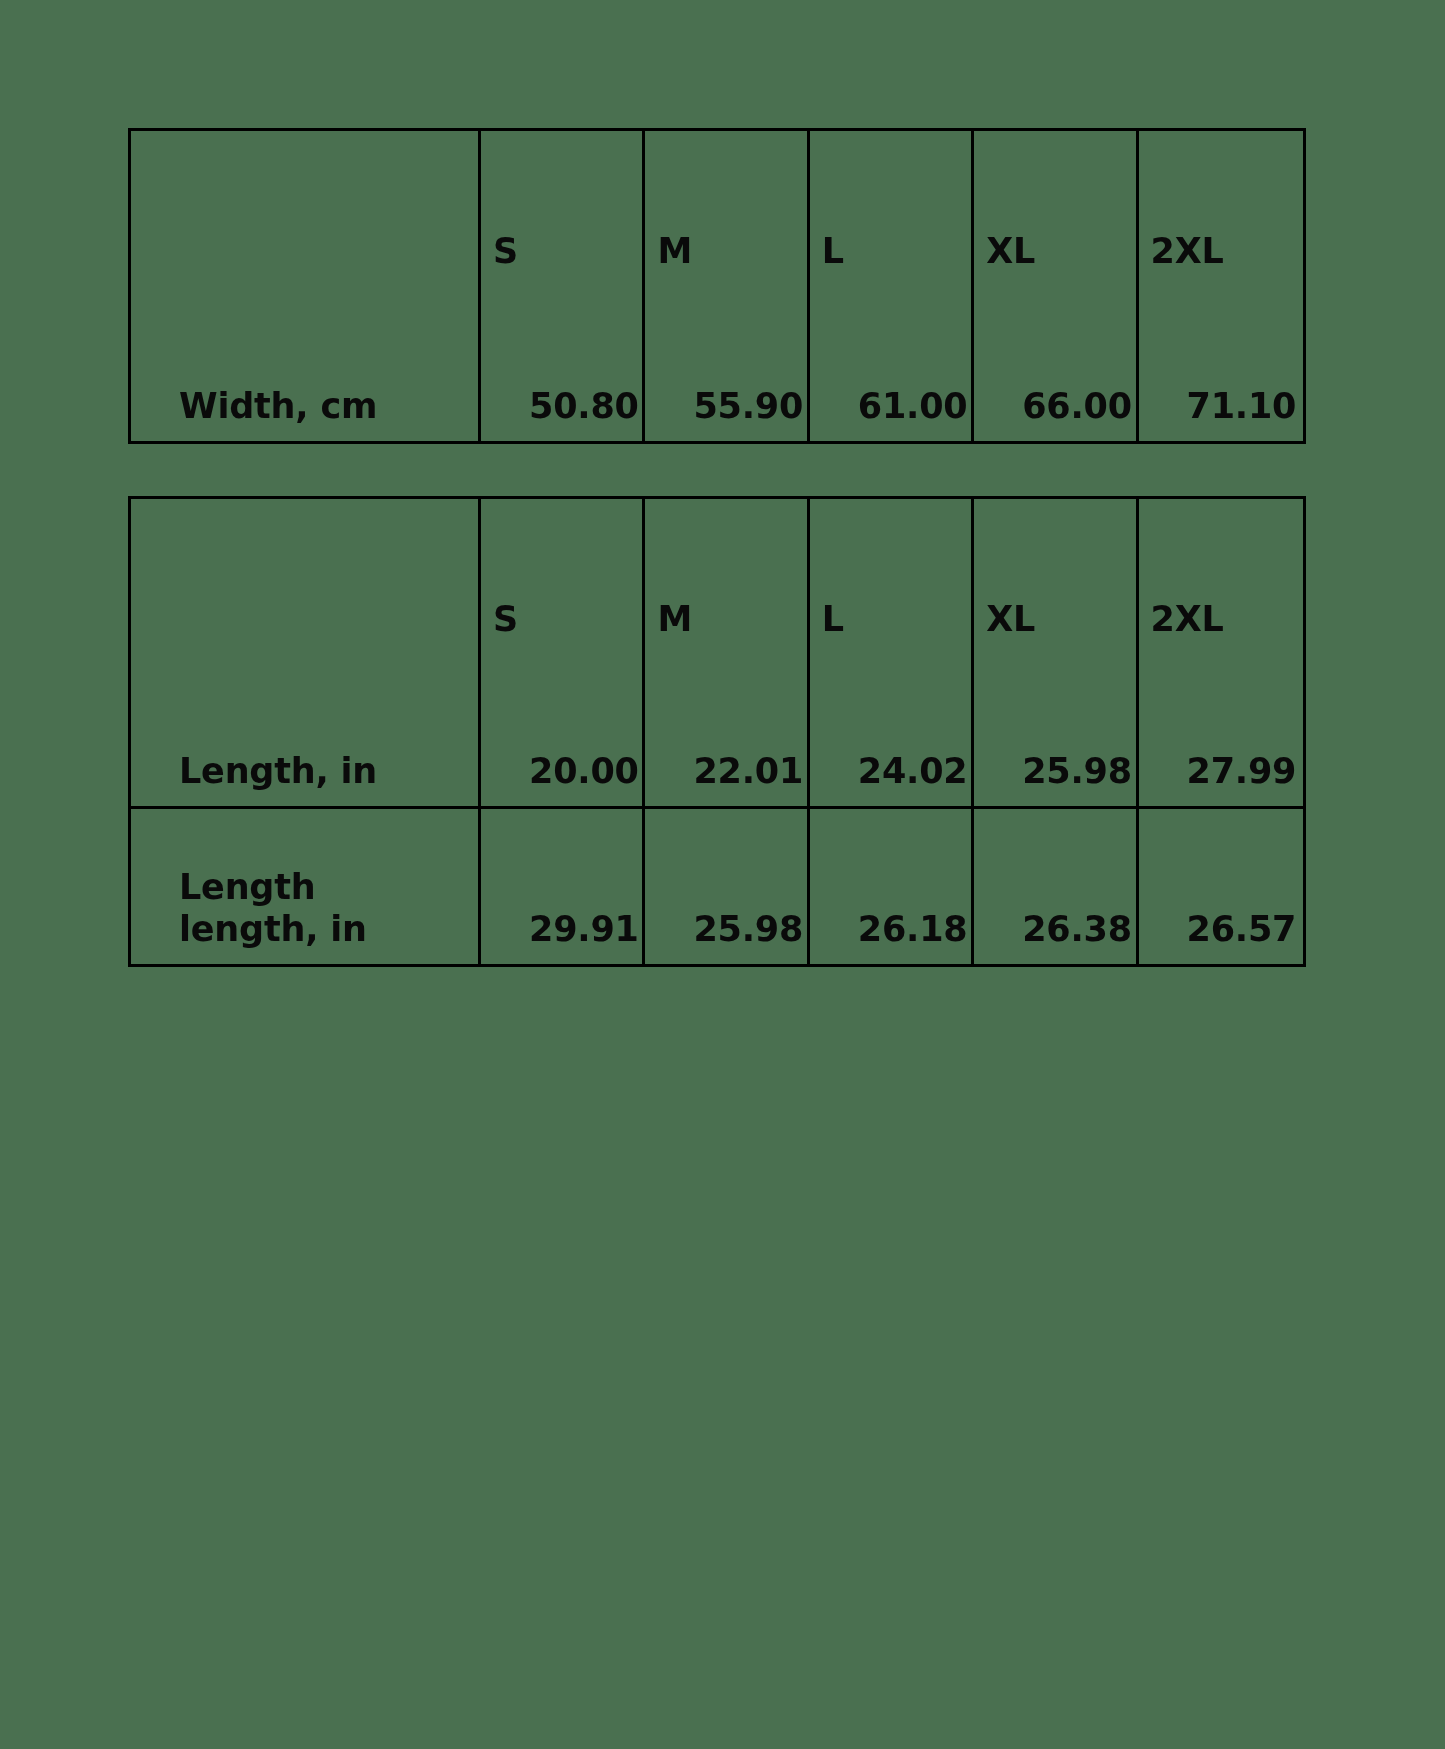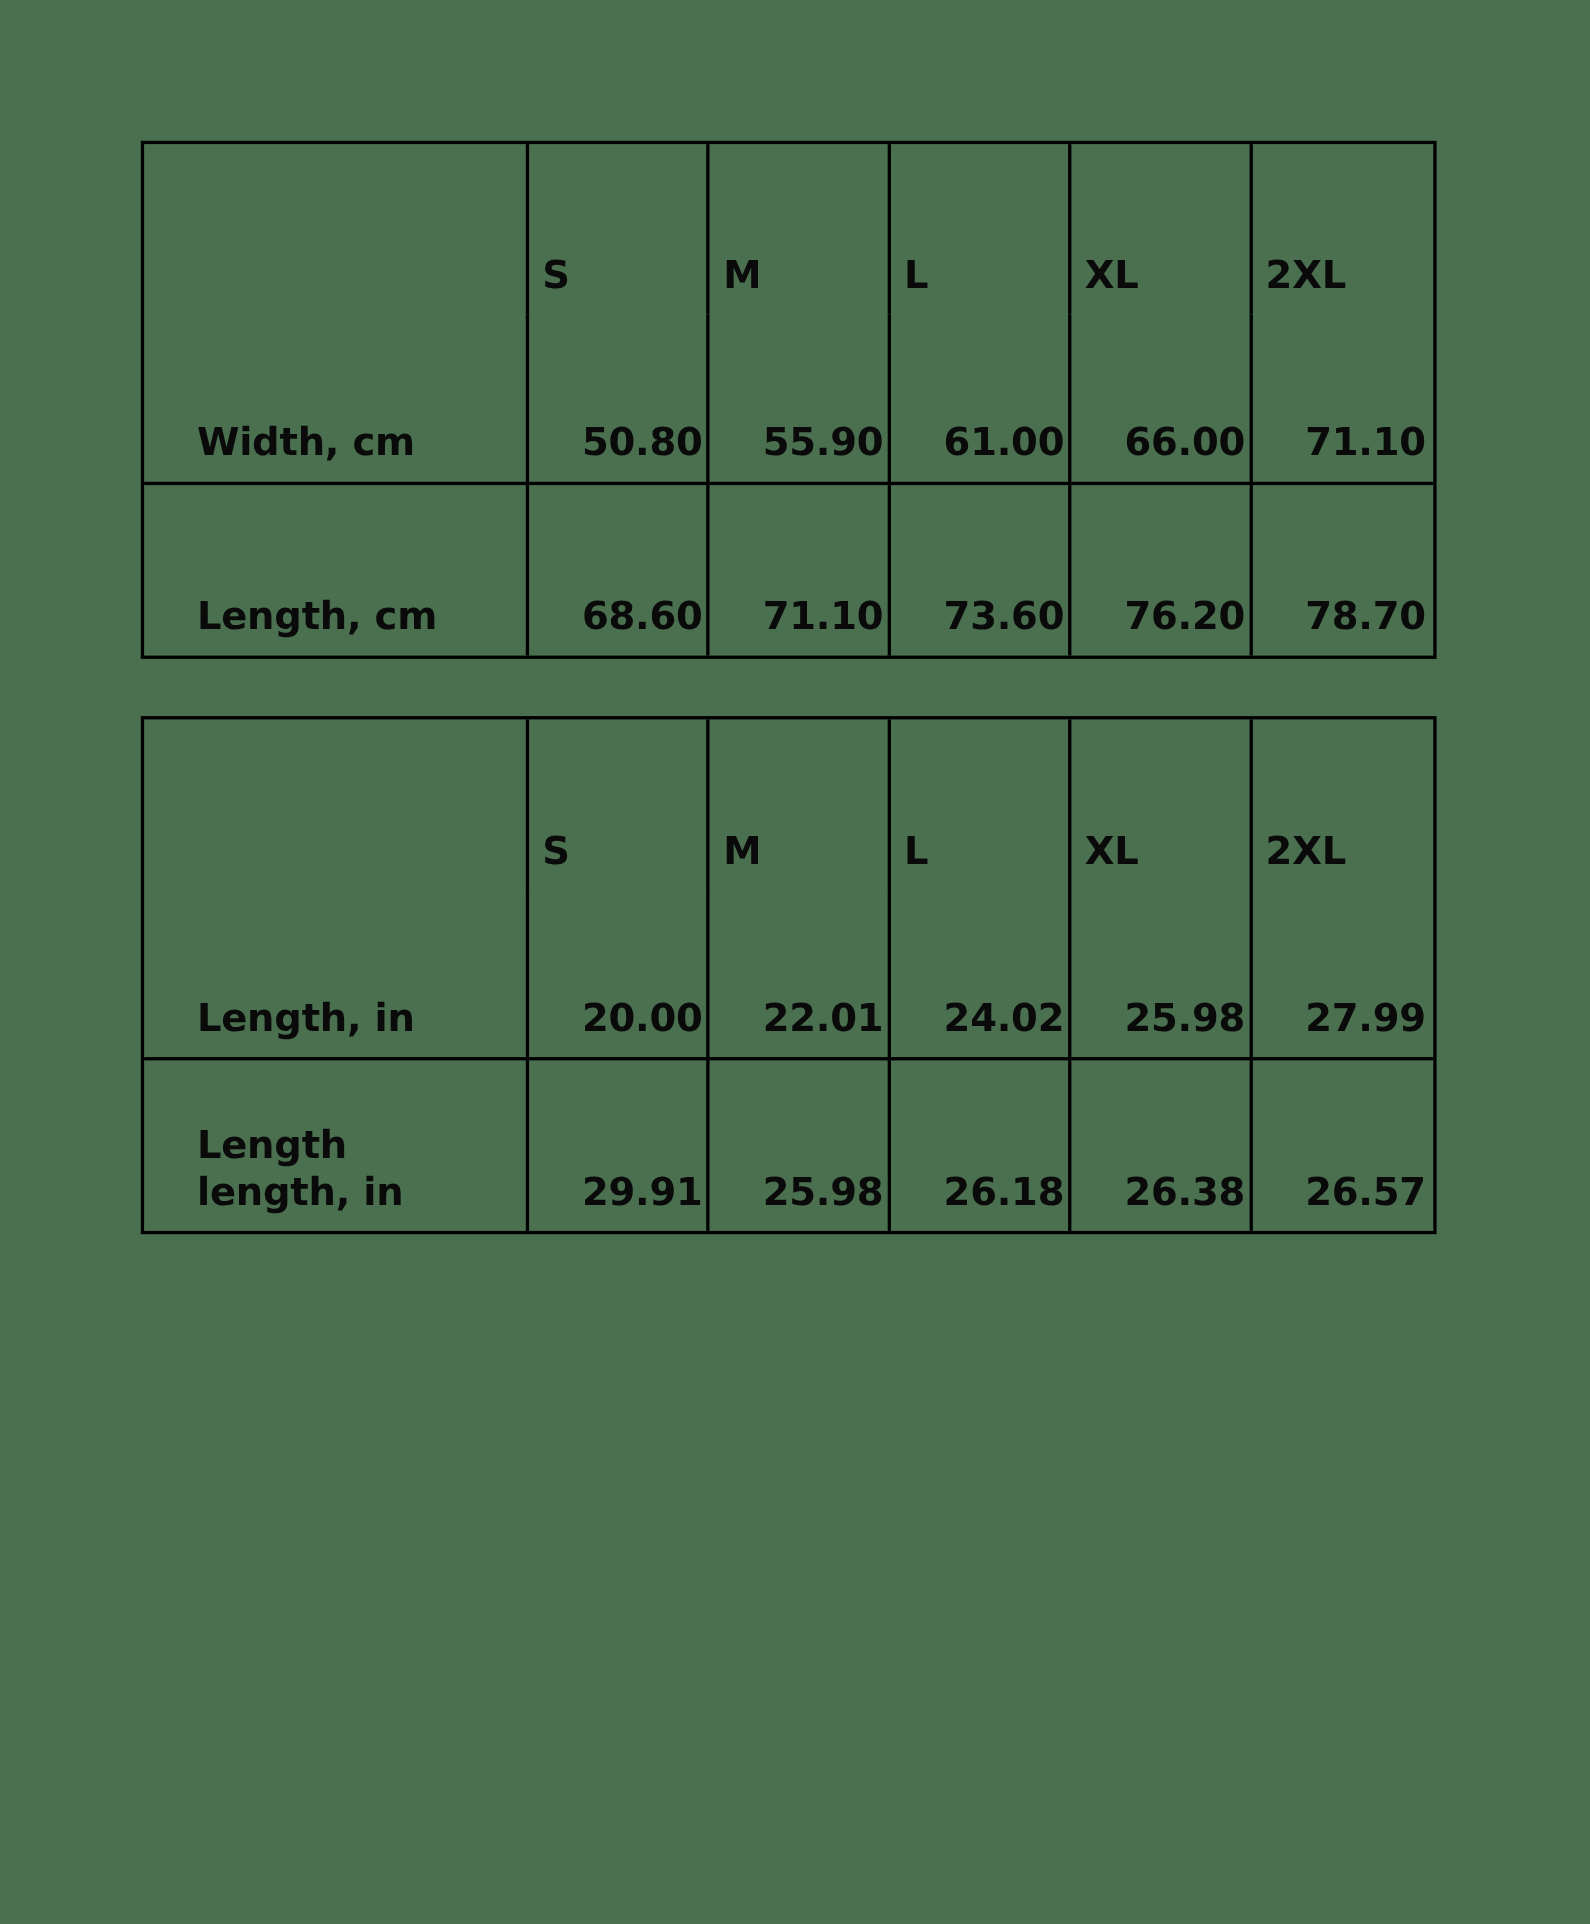--- a/index.html
+++ b/index.html
@@ -109,28 +109,20 @@
     </thead>
     <tbody>
       <tr>
         <td class="row-label">Width, cm</td>
         <td>50.80</td>
         <td>55.90</td>
         <td>61.00</td>
         <td>66.00</td>
         <td>71.10</td>
       </tr>
-      <tr>
-        <td class="row-label">Length, cm</td>
-        <td>68.60</td>
-        <td>71.10</td>
-        <td>73.60</td>
-        <td>76.20</td>
-        <td>78.70</td>
-      </tr>
     </tbody>
   </table>
 
   <table class="size-table">
     <colgroup>
       <col class="c-label">
         <col class="c-size">
         <col class="c-size">
         <col class="c-size">
         <col class="c-size">

